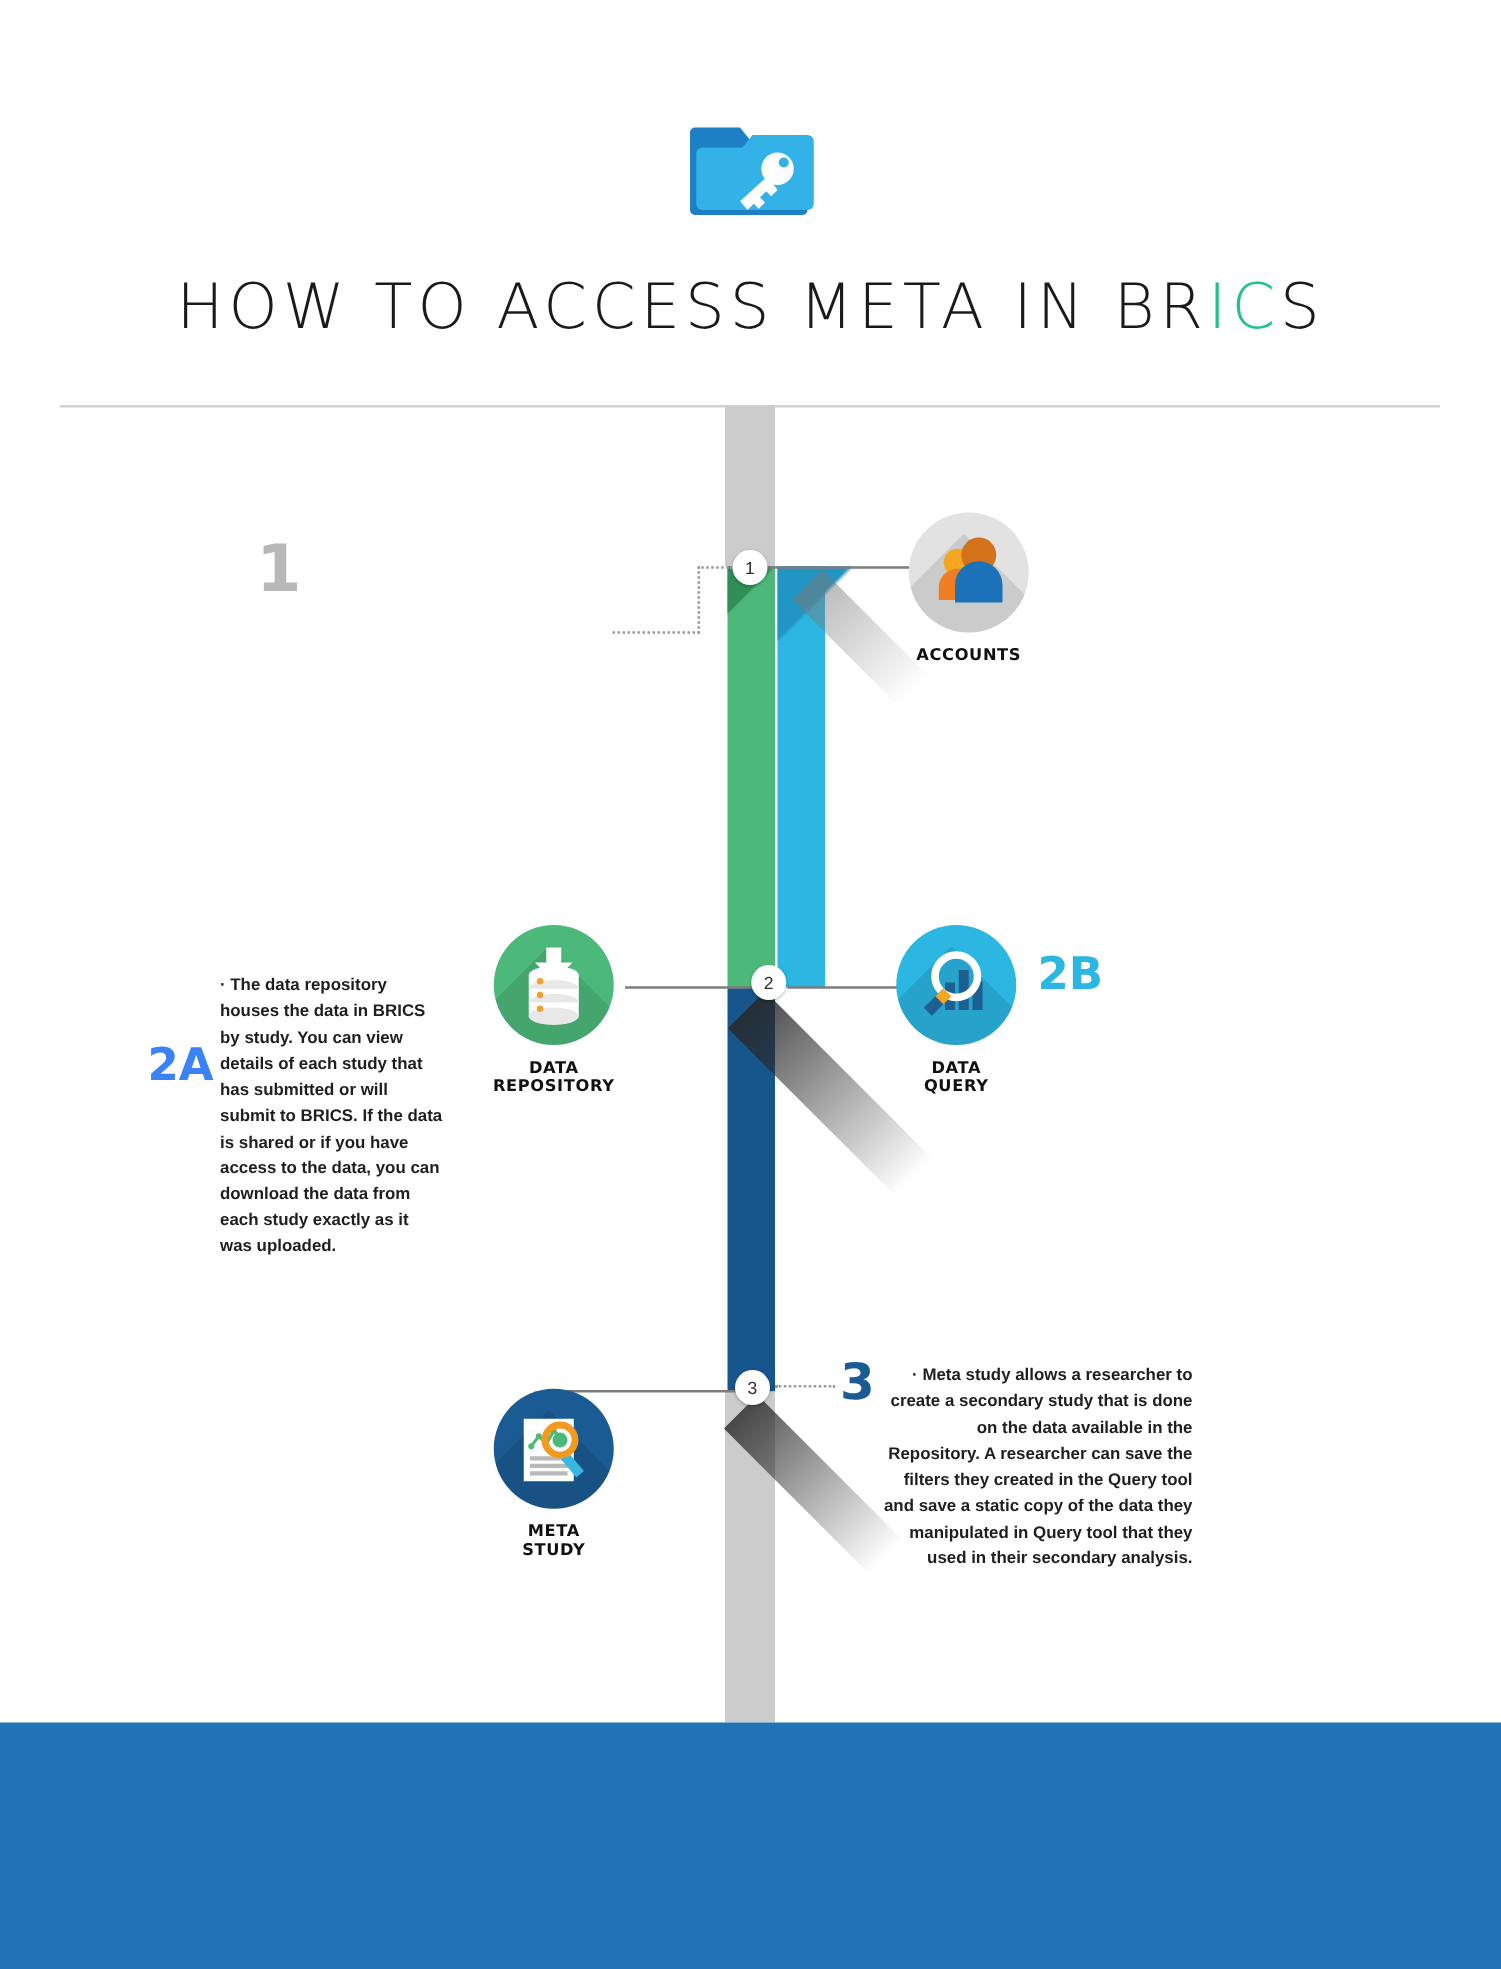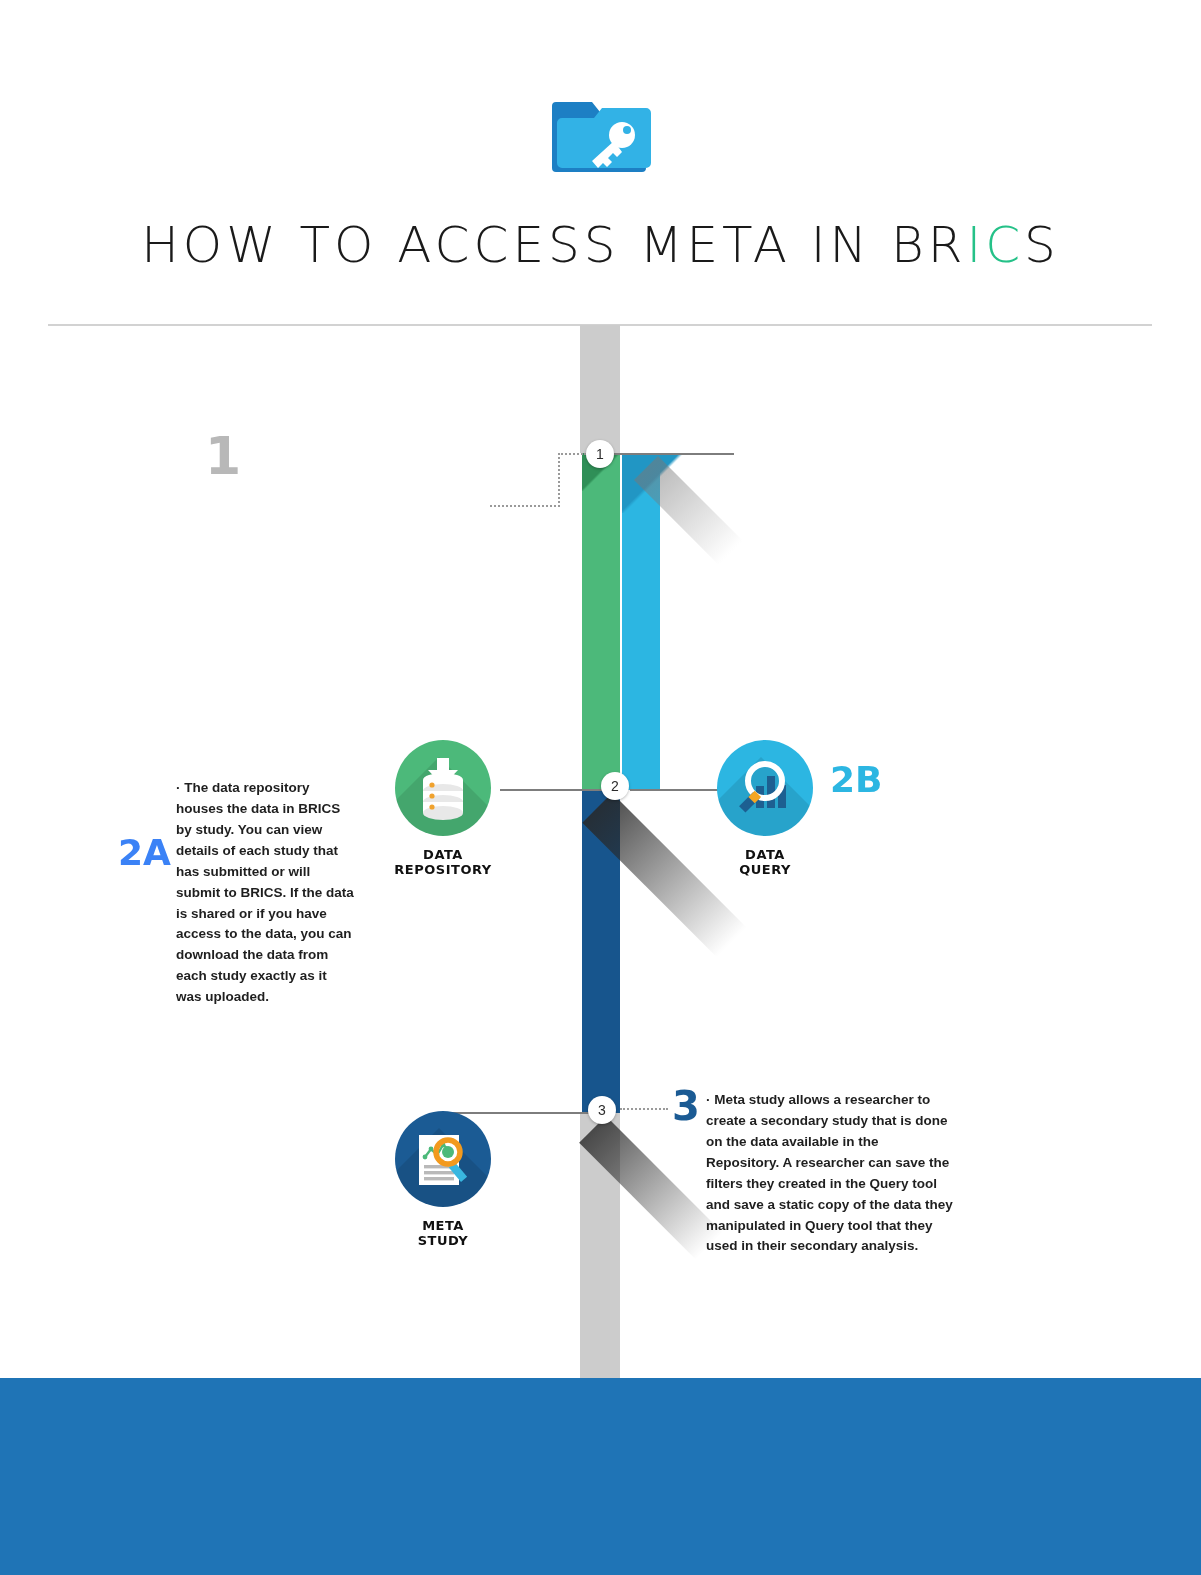--- a/index.html
+++ b/index.html
@@ -176,21 +176,21 @@
     position: absolute;
     font-size: 13.5px;
     line-height: 1.55;
     color: #1f1f1f;
     font-weight: bold;
     font-family: "Liberation Sans", sans-serif;
   }
   #copy-1  { left: 232px; top: 430px;  width: 302px; }
   #copy-2a { left: 176px; top: 778px;  width: 178px; }
   #copy-2b { left: 878px; top: 765px;  width: 272px; }
-  #copy-3  { left: 706px; top: 1090px; width: 248px; }
+  #copy-3  { left: 706px; top: 1090px; width: 248px; text-align: right; }
 
   
   .node {
     position: absolute;
     width: 100px;
     text-align: center;
     z-index: 4;
   }
   .node-circle {
     position: relative;
@@ -288,20 +288,32 @@
   <div class="marker" id="marker-3">3</div>
 
   <div class="step-num" id="num-1">1</div>
   <div class="step-num" id="num-2a">2A</div>
   <div class="step-num" id="num-2b">2B</div>
   <div class="step-num" id="num-3">3</div>
 
   <div class="copy" id="copy-2a">· The data repository houses the data in BRICS by study. You can view details of each study that has submitted or will submit to BRICS. If the data is shared or if you have access to the data, you can download the data from each study exactly as it was uploaded.</div>
   <div class="copy" id="copy-3">· Meta study allows a researcher to create a secondary study that is done on the data available in the Repository. A researcher can save the filters they created in the Query tool and save a static copy of the data they manipulated in Query tool that they used in their secondary analysis.</div>
 
+  <div class="node" id="node-accounts">
+    <div class="node-circle" style="background:#e2e2e2;">
+      <div class="node-shadow"></div>
+      <svg width="96" height="96" viewBox="0 0 96 96" style="position:absolute;left:0;top:0;">
+        <circle cx="39" cy="40" r="11" fill="#f5a623"></circle>
+        <path d="M24 70 v-10 a15 15 0 0 1 30 0 v10 z" fill="#ef7d22"></path>
+        <circle cx="56" cy="34" r="14" fill="#d2731c"></circle>
+        <path d="M37 72 v-14 a19 19 0 0 1 38 0 v14 z" fill="#1b72b8"></path>
+      </svg>
+    </div>
+    <div class="node-label">ACCOUNTS</div>
+  </div>
 
   <div class="node" id="node-repository">
     <div class="node-circle" style="background:#4cb97a;">
       <div class="node-shadow"></div>
       <svg width="96" height="96" viewBox="0 0 96 96" style="position:absolute;left:0;top:0;">
         <path d="M42 18 h12 v12 h9 l-15 16 l-15 -16 h9 z" fill="#ffffff"></path>
         <ellipse cx="48" cy="40" rx="20" ry="7" fill="#ffffff"></ellipse>
         <rect x="28" y="40" width="40" height="11" fill="#ffffff"></rect>
         <ellipse cx="48" cy="51" rx="20" ry="7" fill="#e8e8e8"></ellipse>
         <rect x="28" y="51" width="40" height="11" fill="#ffffff"></rect>

